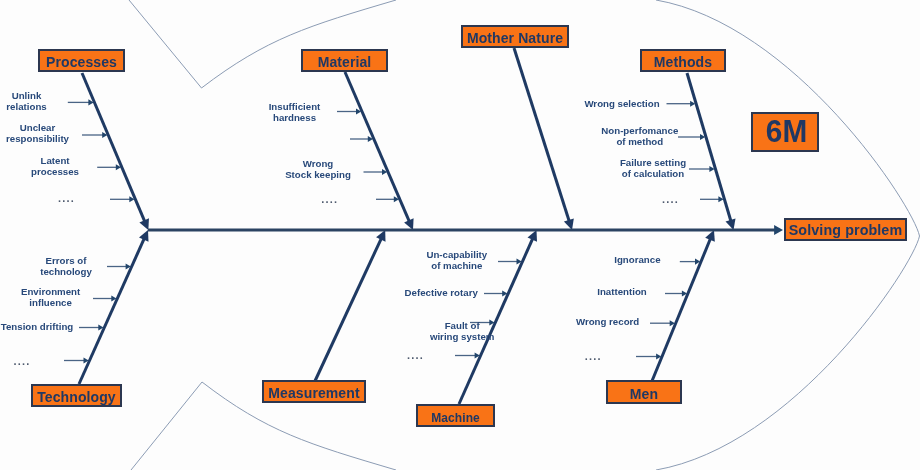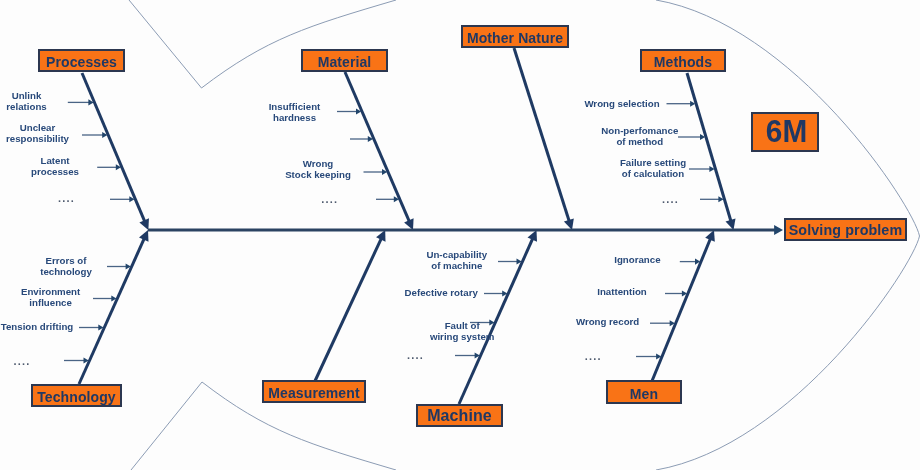--- a/index.html
+++ b/index.html
@@ -169,21 +169,21 @@
     </div>
 
 <div class="box" id="box-technology" style="left:31px;top:384px;width:91px;height:23px;font-size:14px;">
   <span>Technology</span>
     </div>
 
 <div class="box" id="box-measurement" style="left:262px;top:380px;width:104px;height:23px;font-size:14px;">
   <span>Measurement</span>
     </div>
 
-<div class="box" id="box-machine" style="left:416px;top:404px;width:87px;height:23px;font-size:16px;">
+<div class="box" id="box-machine" style="left:416px;top:404px;width:79px;height:23px;font-size:12px;">
   <span>Machine</span>
     </div>
 
 <div class="box" id="box-men" style="left:606px;top:380px;width:76px;height:24px;font-size:14px;">
   <span>Men</span>
     </div>
 
 <div class="box" id="box-effect" style="left:784px;top:218px;width:123px;height:23px;font-size:14.3px;">
   <span style="display:inline-block;transform:translateY(-1px);">Solving problem</span>
     </div>

